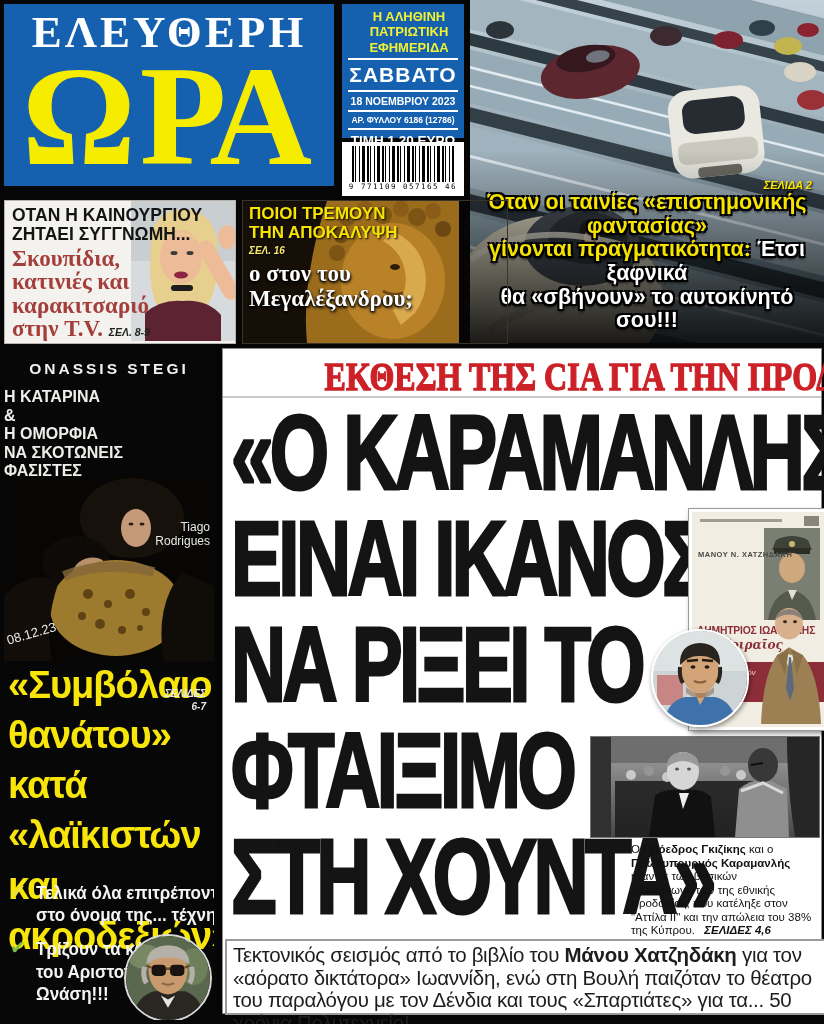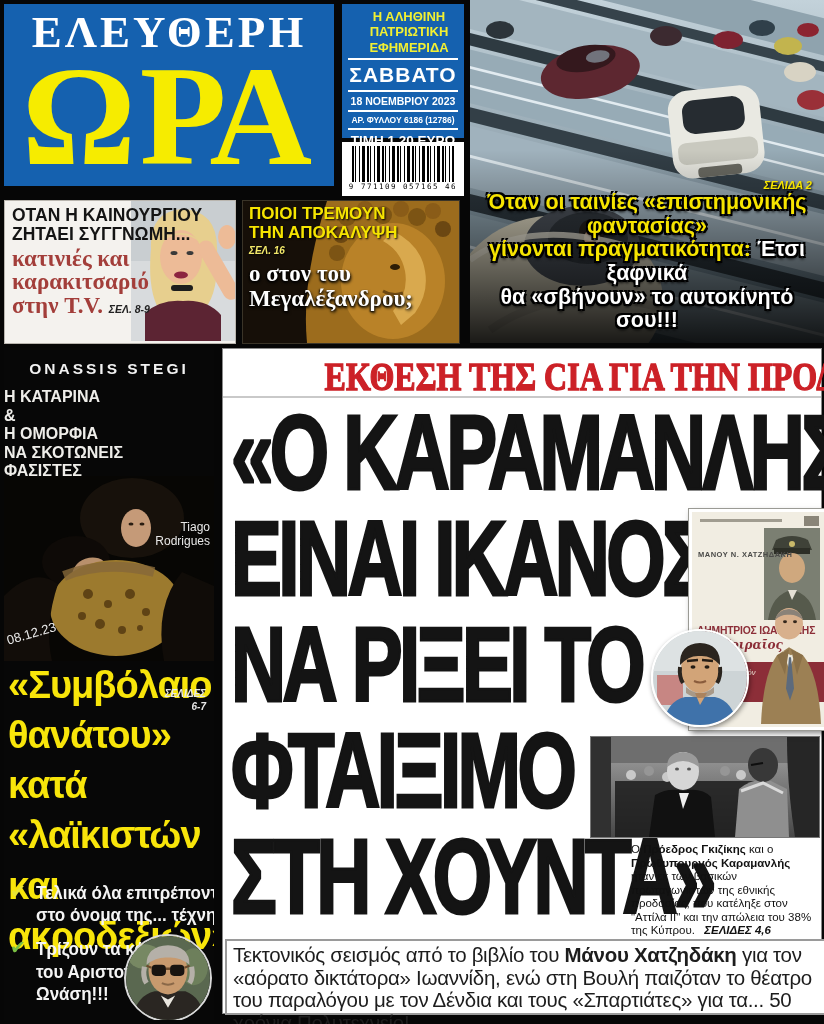--- a/index.html
+++ b/index.html
@@ -39,21 +39,21 @@
 
   
   .tvbox{left:4px;top:200px;width:230px;height:142px;background:#f4f2ee;border:1px solid #b9b5ae;overflow:hidden;}
   .tv-kicker{position:absolute;left:7px;top:5px;color:#141414;font-weight:700;font-size:17.5px;line-height:1.1;z-index:3;}
   .tv-head{position:absolute;left:7px;top:46px;width:150px;color:#a33e3a;
            font-family:"Liberation Serif","DejaVu Serif",serif;font-weight:700;font-size:23px;line-height:1.02;z-index:3;}
   .tv-pageref{font-family:"Liberation Sans",sans-serif;color:#222;font-style:italic;font-weight:700;font-size:10.5px;}
   .tv-photo{position:absolute;right:0;top:0;width:104px;height:140px;z-index:1;}
 
   
-  .alexbox{left:242px;top:200px;width:216px;height:142px;overflow:hidden;border:1px solid #3a3428;}
+  .alexbox{left:242px;top:200px;width:216px;height:142px;overflow:hidden;border:1px solid #3a3428;padding-left:48px;}
   .alex-kicker{position:absolute;left:6px;top:4px;color:#f6e400;font-weight:700;font-size:17px;line-height:1.1;
                text-shadow:1px 1px 2px #000;}
   .alex-pageref{position:absolute;left:6px;top:44px;color:#f2e86a;font-style:italic;font-weight:700;font-size:10px;
                 text-shadow:1px 1px 2px #000;}
   .alex-head{position:absolute;left:6px;top:60px;color:#fff;font-family:"Liberation Serif","DejaVu Serif",serif;
              font-weight:700;font-size:23px;line-height:1.1;text-shadow:1px 2px 3px #000,-1px 1px 2px #000;}
 
   
   .poster{left:4px;top:348px;width:210px;height:672px;background:#070707;overflow:hidden;}
   .poster-brand{position:absolute;left:0;top:12px;width:100%;text-align:center;color:#f2f2f2;
@@ -231,20 +231,21 @@
       <g transform="rotate(-30 88 70)">
           <rect x="80" y="36" width="16" height="66" rx="8" fill="#edbb97"></rect>
         </g>
       <ellipse cx="96" cy="36" rx="9" ry="12" fill="#edbb97"></ellipse>
     </svg>
     <div class="tv-kicker">
       <div>ΟΤΑΝ Η ΚΑΙΝΟΥΡΓΙΟΥ</div>
       <div>ΖΗΤΑΕΙ ΣΥΓΓΝΩΜΗ...</div>
     </div>
     <div class="tv-head">
+      <div>Σκουπίδια,</div>
       <div>κατινιές και</div>
       <div>καρακιτσαριό</div>
       <div><span>στην T.V.</span>
         <span class="tv-pageref">ΣΕΛ. 8-9</span></div>
     </div>
   </div>
 
   <div class="abs alexbox">
     <svg width="216" height="142" viewBox="0 0 216 142" preserveAspectRatio="none" style="position:absolute;left:0;top:0;">
       <rect width="216" height="142" fill="#160f08"></rect>

